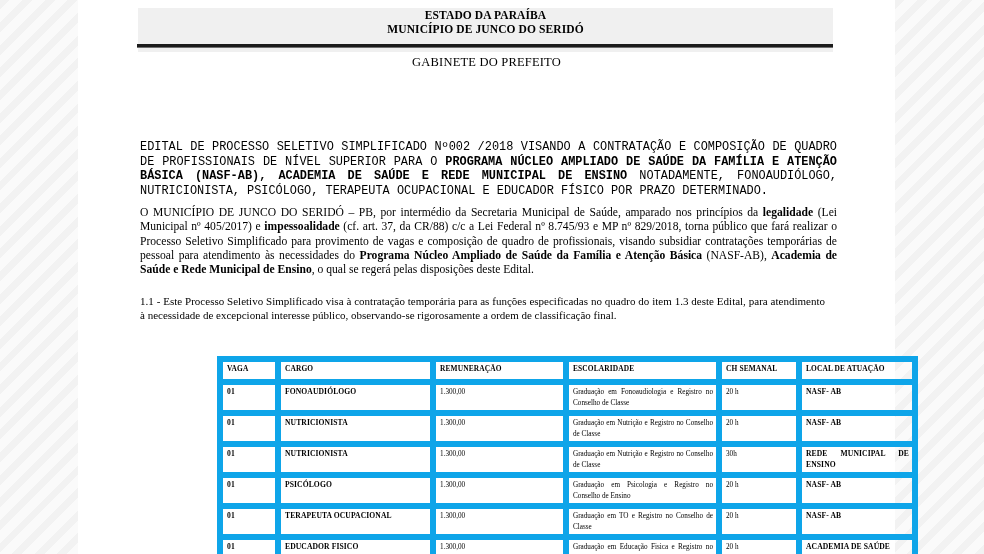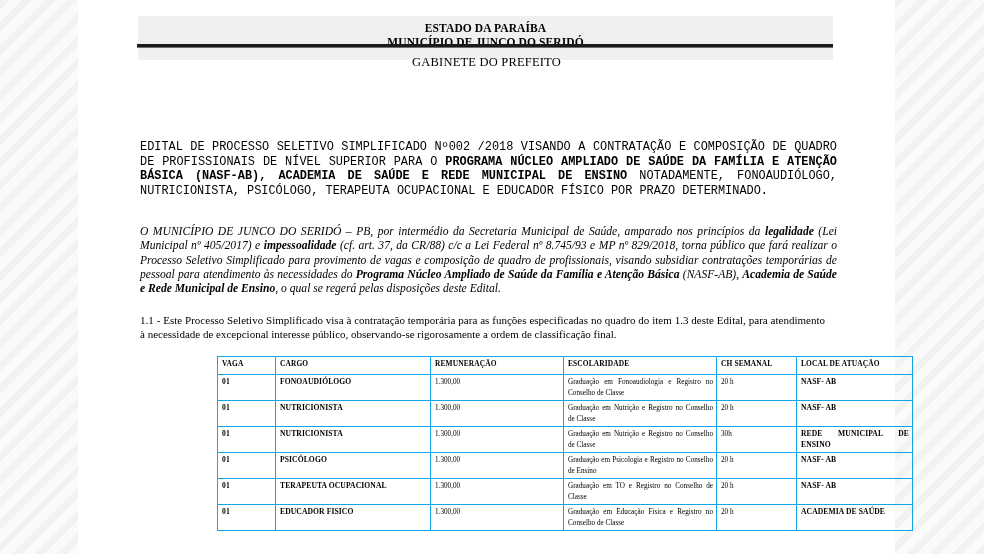--- a/index.html
+++ b/index.html
@@ -41,26 +41,25 @@
     top: 0;
     bottom: 0;
     background: #ffffff;
   }
 
   
   .masthead {
     position: absolute;
     left: 60px;
     right: 62px;
-    top: 16px;
+    top: 8px;
     height: 44px;
     background: #f0f0f0;
     text-align: center;
     box-sizing: border-box;
-    padding-top: 5px;
   }
   .masthead-line {
     font-weight: bold;
     font-size: 11.5px;
     line-height: 14px;
     letter-spacing: 0.1px;
   }
   .masthead-rule {
     position: absolute;
     left: 59px;
@@ -97,21 +96,21 @@
     margin: 0;
     text-align: justify;
     font-size: 11.6px;
     line-height: 14.1px;
   }
   p.para.caps {
     font-size: 11.9px;
     line-height: 14.6px;
     font-family: Liberation Mono, monospace;
   }
-  p.spaced { margin-top: 27px; font-style: italic; }
+  p.spaced { margin-top: 8px; }
   .b { font-weight: bold; }
 
   h2.section {
     margin: 25px 0 0 0;
     font-size: 12.2px;
     font-weight: bold;
     text-align: left;
     letter-spacing: 0.1px;
   }
   p.item {
@@ -124,21 +123,21 @@
   
   .quadro {
     position: absolute;
     left: 139px;
     top: 356px;
     width: 695px;
     border-collapse: collapse;
     table-layout: fixed;
   }
   .quadro td, .quadro th {
-    border: 1px solid #0ea5e9;
+    border: 6px solid #0ea5e9;
     vertical-align: top;
     padding: 2px 3px 2px 4px;
     font-size: 7.2px;
     line-height: 10.5px;
     text-align: left;
     font-weight: normal;
     overflow: hidden;
   }
   .quadro th {
     font-weight: bold;

